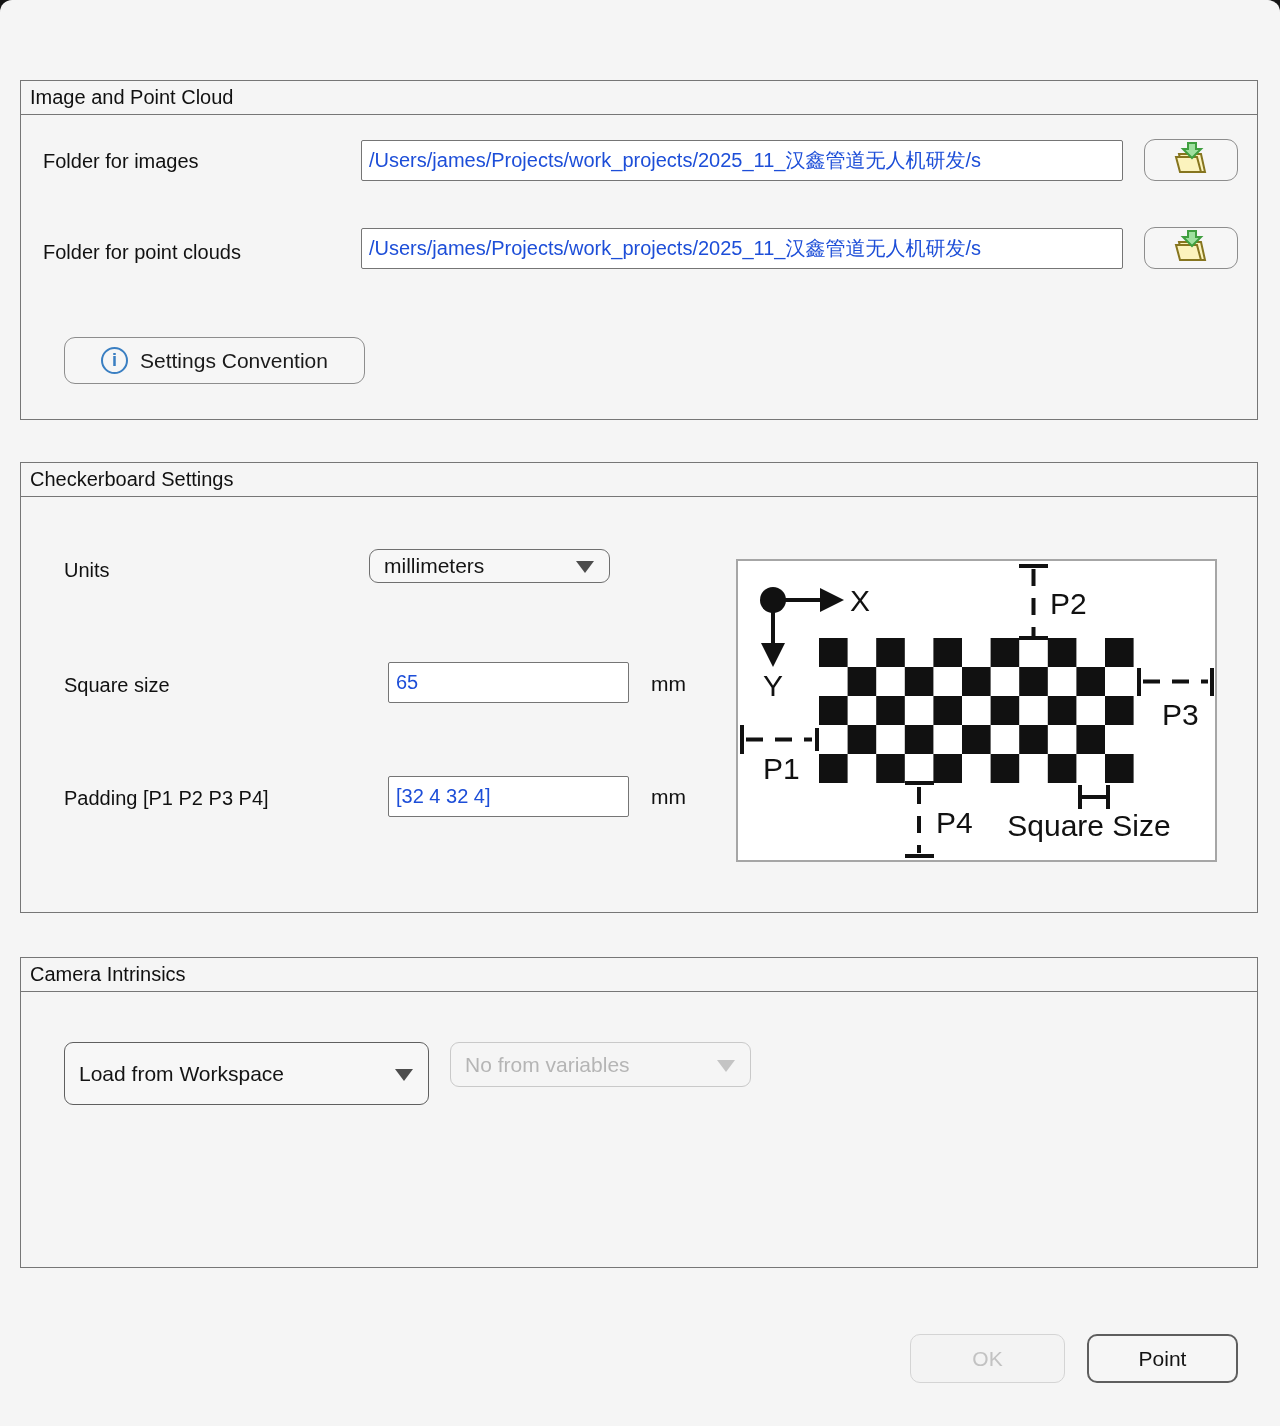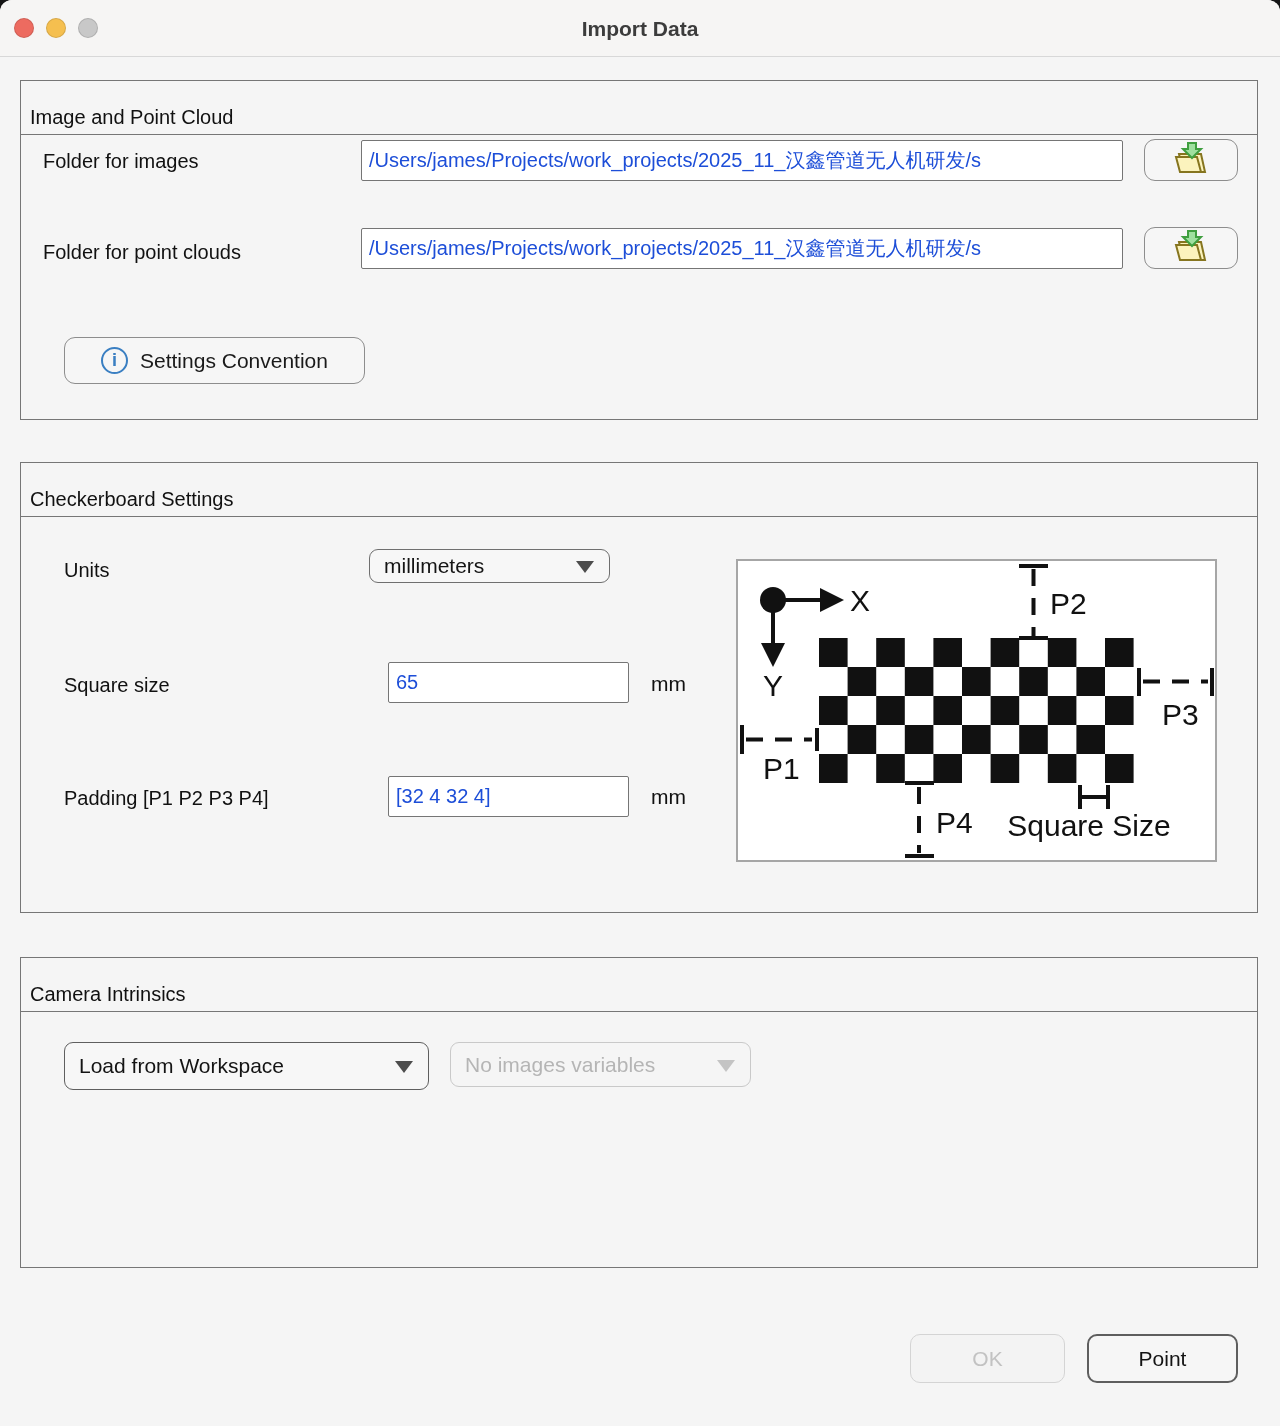--- a/index.html
+++ b/index.html
@@ -36,21 +36,21 @@
 
   
   .group {
     position: absolute; left: 20px; width: 1238px;
     border: 1px solid #767676;
     background: #f5f5f5;
   }
   .group-header {
     height: 34px; border-bottom: 1px solid #767676;
     display: flex; align-items: center; padding-left: 9px;
-    font-size: 20px; color: #111; margin-top: 20px;
+    font-size: 20px; color: #111;
   }
   .g1 { top: 80px;  height: 340px; }
   .g2 { top: 462px; height: 451px; }
   .g3 { top: 957px; height: 311px; }
 
   .lbl { position: absolute; font-size: 20px; line-height: 26px; color: #111; white-space: nowrap; }
 
   .field {
     position: absolute; background: #fff;
     border: 1.5px solid #757575; border-radius: 2px;
@@ -112,26 +112,20 @@
   .cancel {
     left: 1087px; top: 1334px; width: 151px; height: 49px;
     background: #f6f6f6; border: 2px solid #5e5e5e; color: #141414;
   }
 </style>
 </head>
 <body>
 
 <div class="window">
 
-  <div class="titlebar">
-    <div class="light red" style="background:#ed6b60"></div>
-    <div class="light yellow" style="background:#f5bf4f"></div>
-    <div class="light gray" style="background:#c8c8c8"></div>
-    <div class="title">Import Data</div>
-  </div>
 
   <div class="group g1">
     <div class="group-header">Image and Point Cloud</div>
 
     <div class="lbl" style="left:22px; top:67px">Folder for images</div>
     <input class="field" style="left: 340px; top: 59px; width: 762px; height: 41px;" value="/Users/james/Projects/work_projects/2025_11_汉鑫管道无人机研发/s">
     <div class="btn" style="left:1123px; top:58px; width:94px; height:42px">
       <span>
         <svg width="42" height="36" viewBox="0 0 42 36">
           <path d="M9 14 L31 14 L35 32 L13 32 Z" fill="#fbf3bd" stroke="#86751f" stroke-width="2"></path>
@@ -243,27 +237,27 @@
         <line x1="342" y1="236" x2="370" y2="236" stroke="#111" stroke-width="4"></line>
         <line x1="370" y1="224" x2="370" y2="248" stroke="#111" stroke-width="4"></line>
         <text class="diag-text" x="351" y="275" text-anchor="middle">Square Size</text>
       </svg>
     </div>
   </div>
 
   <div class="group g3">
     <div class="group-header">Camera Intrinsics</div>
 
-    <div class="dropdown" style="left:43px; top:84px; width:365px; height:48px; border-color:#5f5f5f">
+    <div class="dropdown" style="left:43px; top:84px; width:365px; height:63px; border-color:#5f5f5f">
       <span>Load from Workspace</span>
       <span class="arrow"></span>
     </div>
 
     <div class="dropdown disabled" style="left:429px; top:84px; width:301px; height:45px">
-      <span>No images variables</span>
+      <span>No from variables</span>
       <span class="arrow"></span>
     </div>
   </div>
 
   <div class="footer-btn ok">OK</div>
   <div class="footer-btn cancel">Point</div>
 
 </div>
 
 </body></html>

